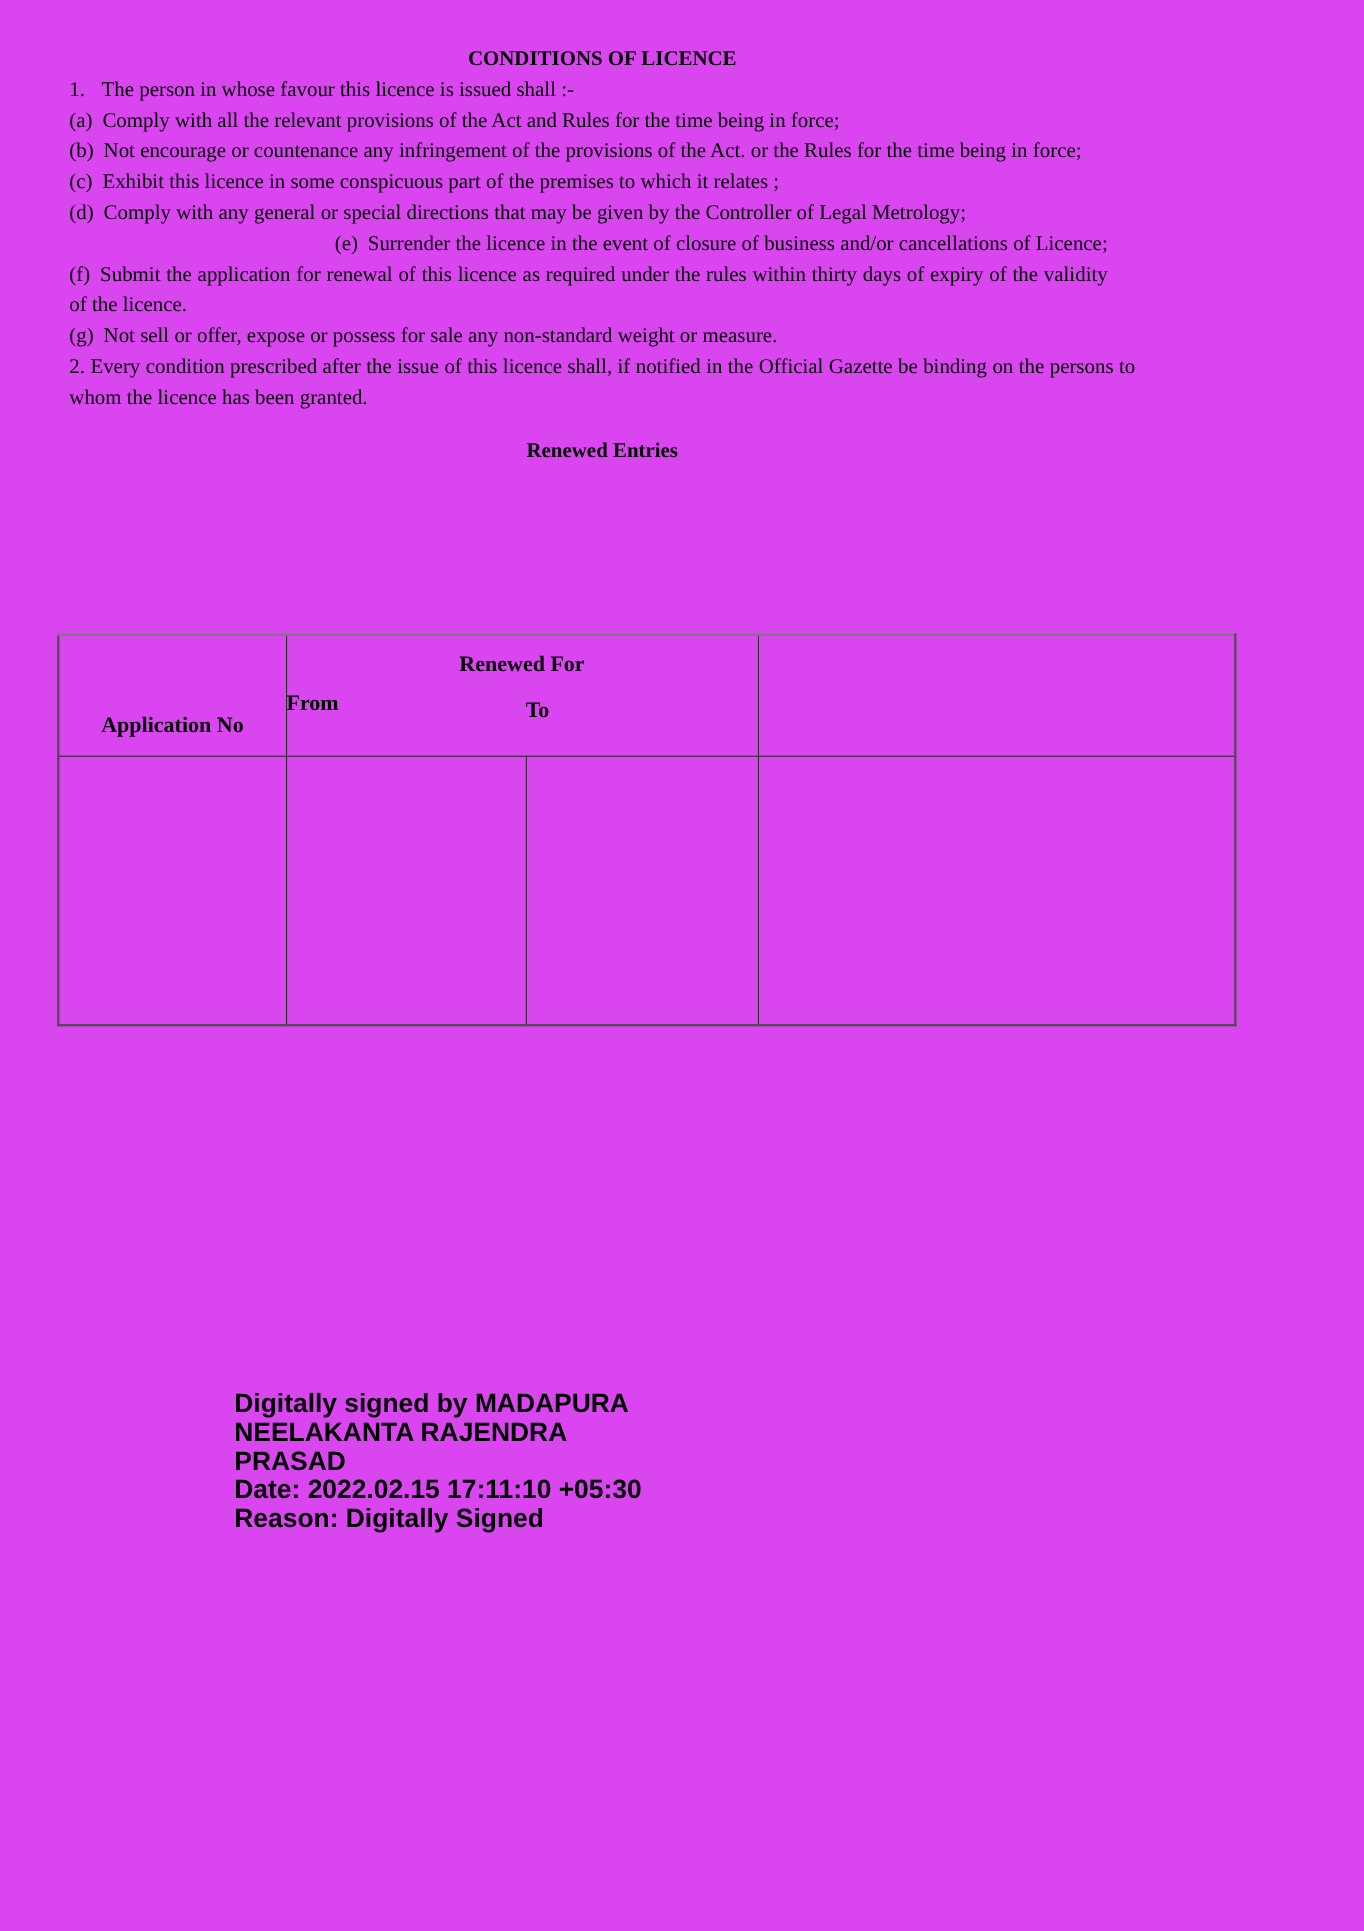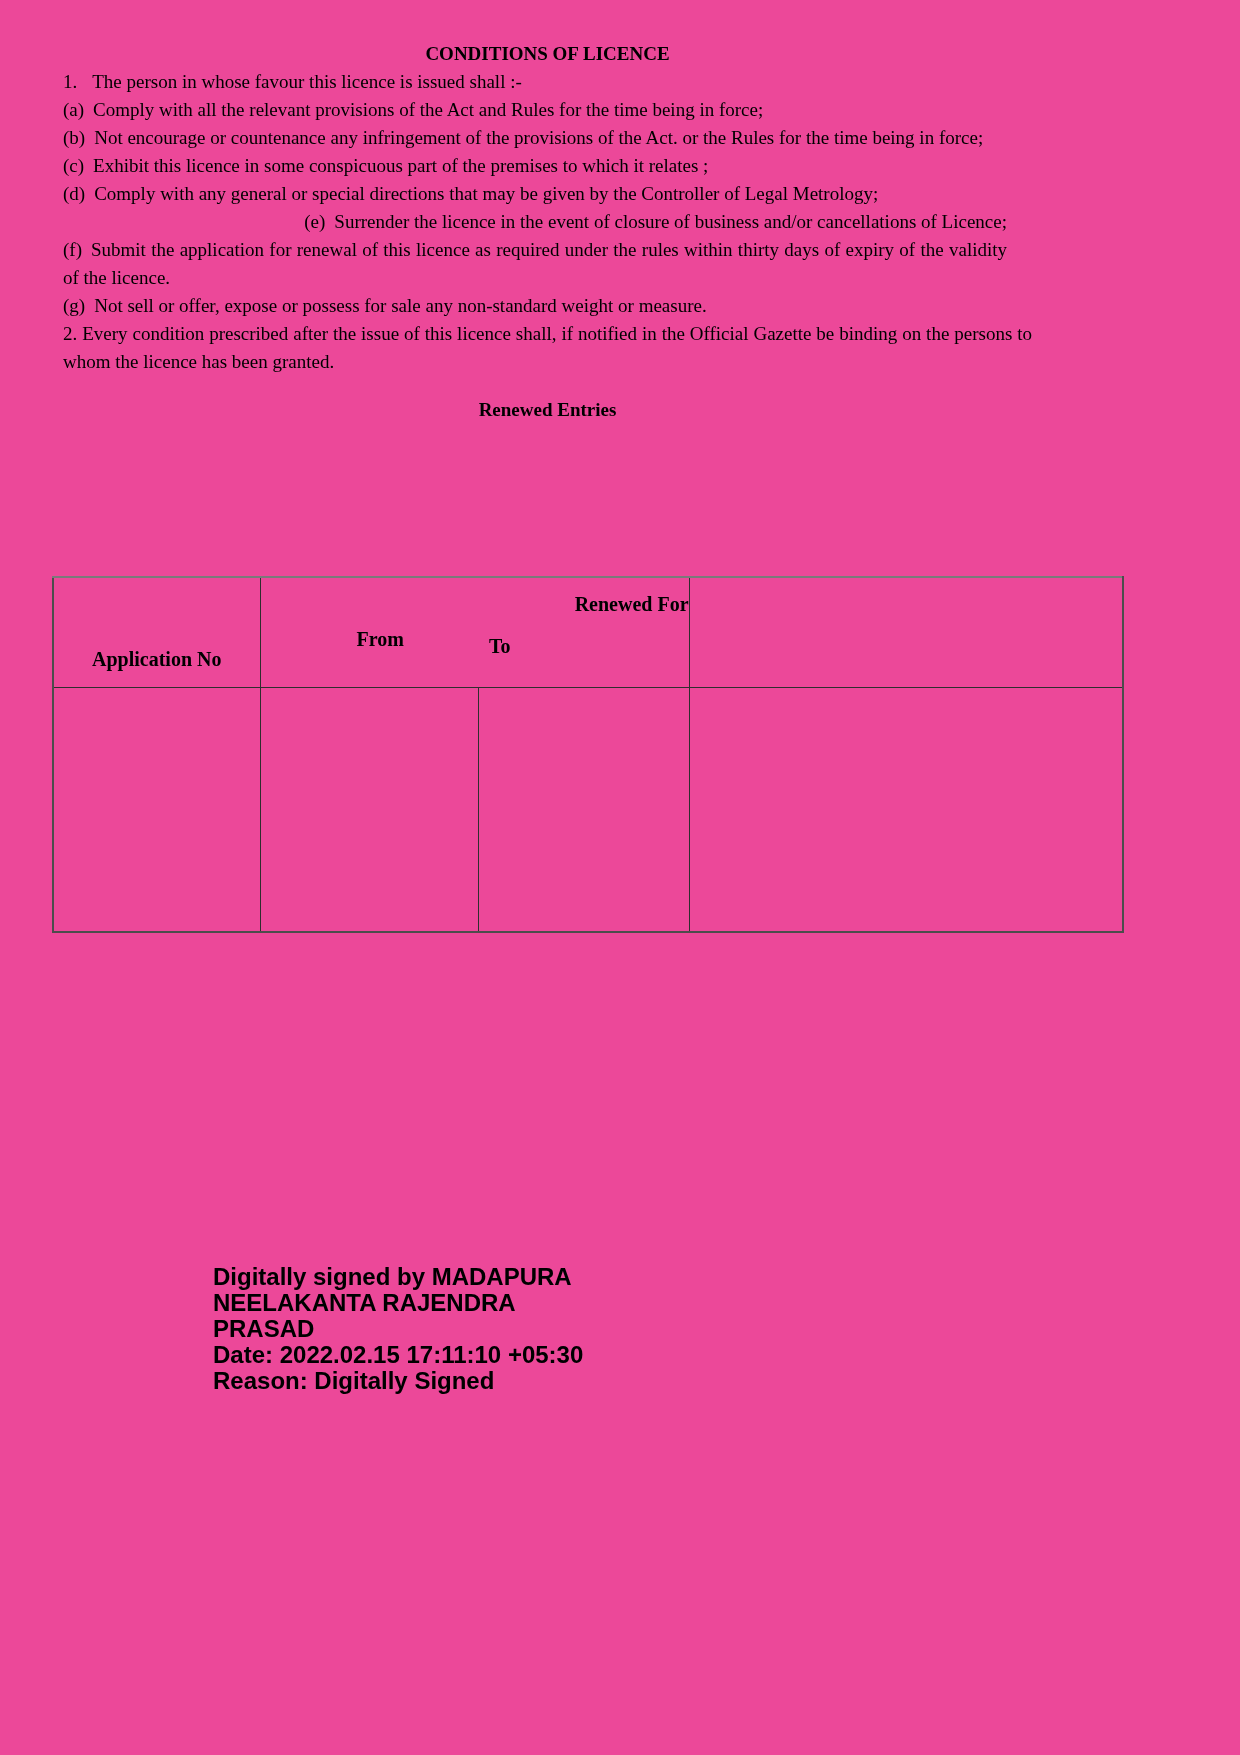--- a/index.html
+++ b/index.html
@@ -2,21 +2,21 @@
 <html><head>
 <meta charset="utf-8">
 <style>
   html, body { margin: 0; padding: 0; background: #ffffff; }
   body {
     width: 1240px; height: 1755px;
     font-family: "Liberation Serif", serif;
     color: #000000;
     position: relative;
   }
-  .page { width: 1240px; height: 1755px; overflow: hidden; background: #ec4899; }
+  .page { width: 1240px; height: 1755px; overflow: hidden; background: #d946ef; }
   .textblock { margin-left: 63px; width: 969px; padding-top: 40px; font-size: 19px; }
   .title { text-align: center; font-weight: bold; font-size: 19px; line-height: 28px; margin: 0; }
   p.docline { margin: 0; line-height: 28px; }
   .just { text-align: justify; }
   .num  { margin-right: 15px; }
   .lbl  { margin-right: 9px; }
   .indent { margin-left: 25px; width: 944px; }
   .mt-c1 { margin-top: 20px; }
   .mt-a  { margin-top: 17px; }
   .mt-b  { margin-top: 11px; }
@@ -36,23 +36,23 @@
     table-layout: fixed;
     border: 2px solid #4c4c4c;
     border-top-color: #7a7a7a;
   }
   table.renewal td { border: 1.5px solid #2e2e2e; padding: 0; }
   tr.hdr td { height: 93px; }
   tr.bodyrow td { height: 243px; }
   .c1hdr { vertical-align: bottom; text-align: center; padding-bottom: 16px !important;
            font-weight: bold; font-size: 20px; }
   .grouphdr { vertical-align: top; }
-  .rfor { text-align: right; font-weight: bold; font-size: 20px; margin-top: 15px; }
+  .rfor { text-align: center; font-weight: bold; font-size: 20px; margin-top: 15px; }
   .fromto { display: flex; margin-top: 12px; font-weight: bold; font-size: 20px; }
-  .ft-from { width: 50.8%; text-align: center; padding-left: 11px; }
+  .ft-from { width: 50.8%; text-align: left; }
   .ft-to   { flex: 1; padding-top: 7px; }
 
   .signature {
     margin-left: 213px;
     margin-top: 331px;
     font-family: "Liberation Sans", sans-serif;
     font-size: 24px;
     line-height: 26px;
     color: #000000;
     width: 620px;

